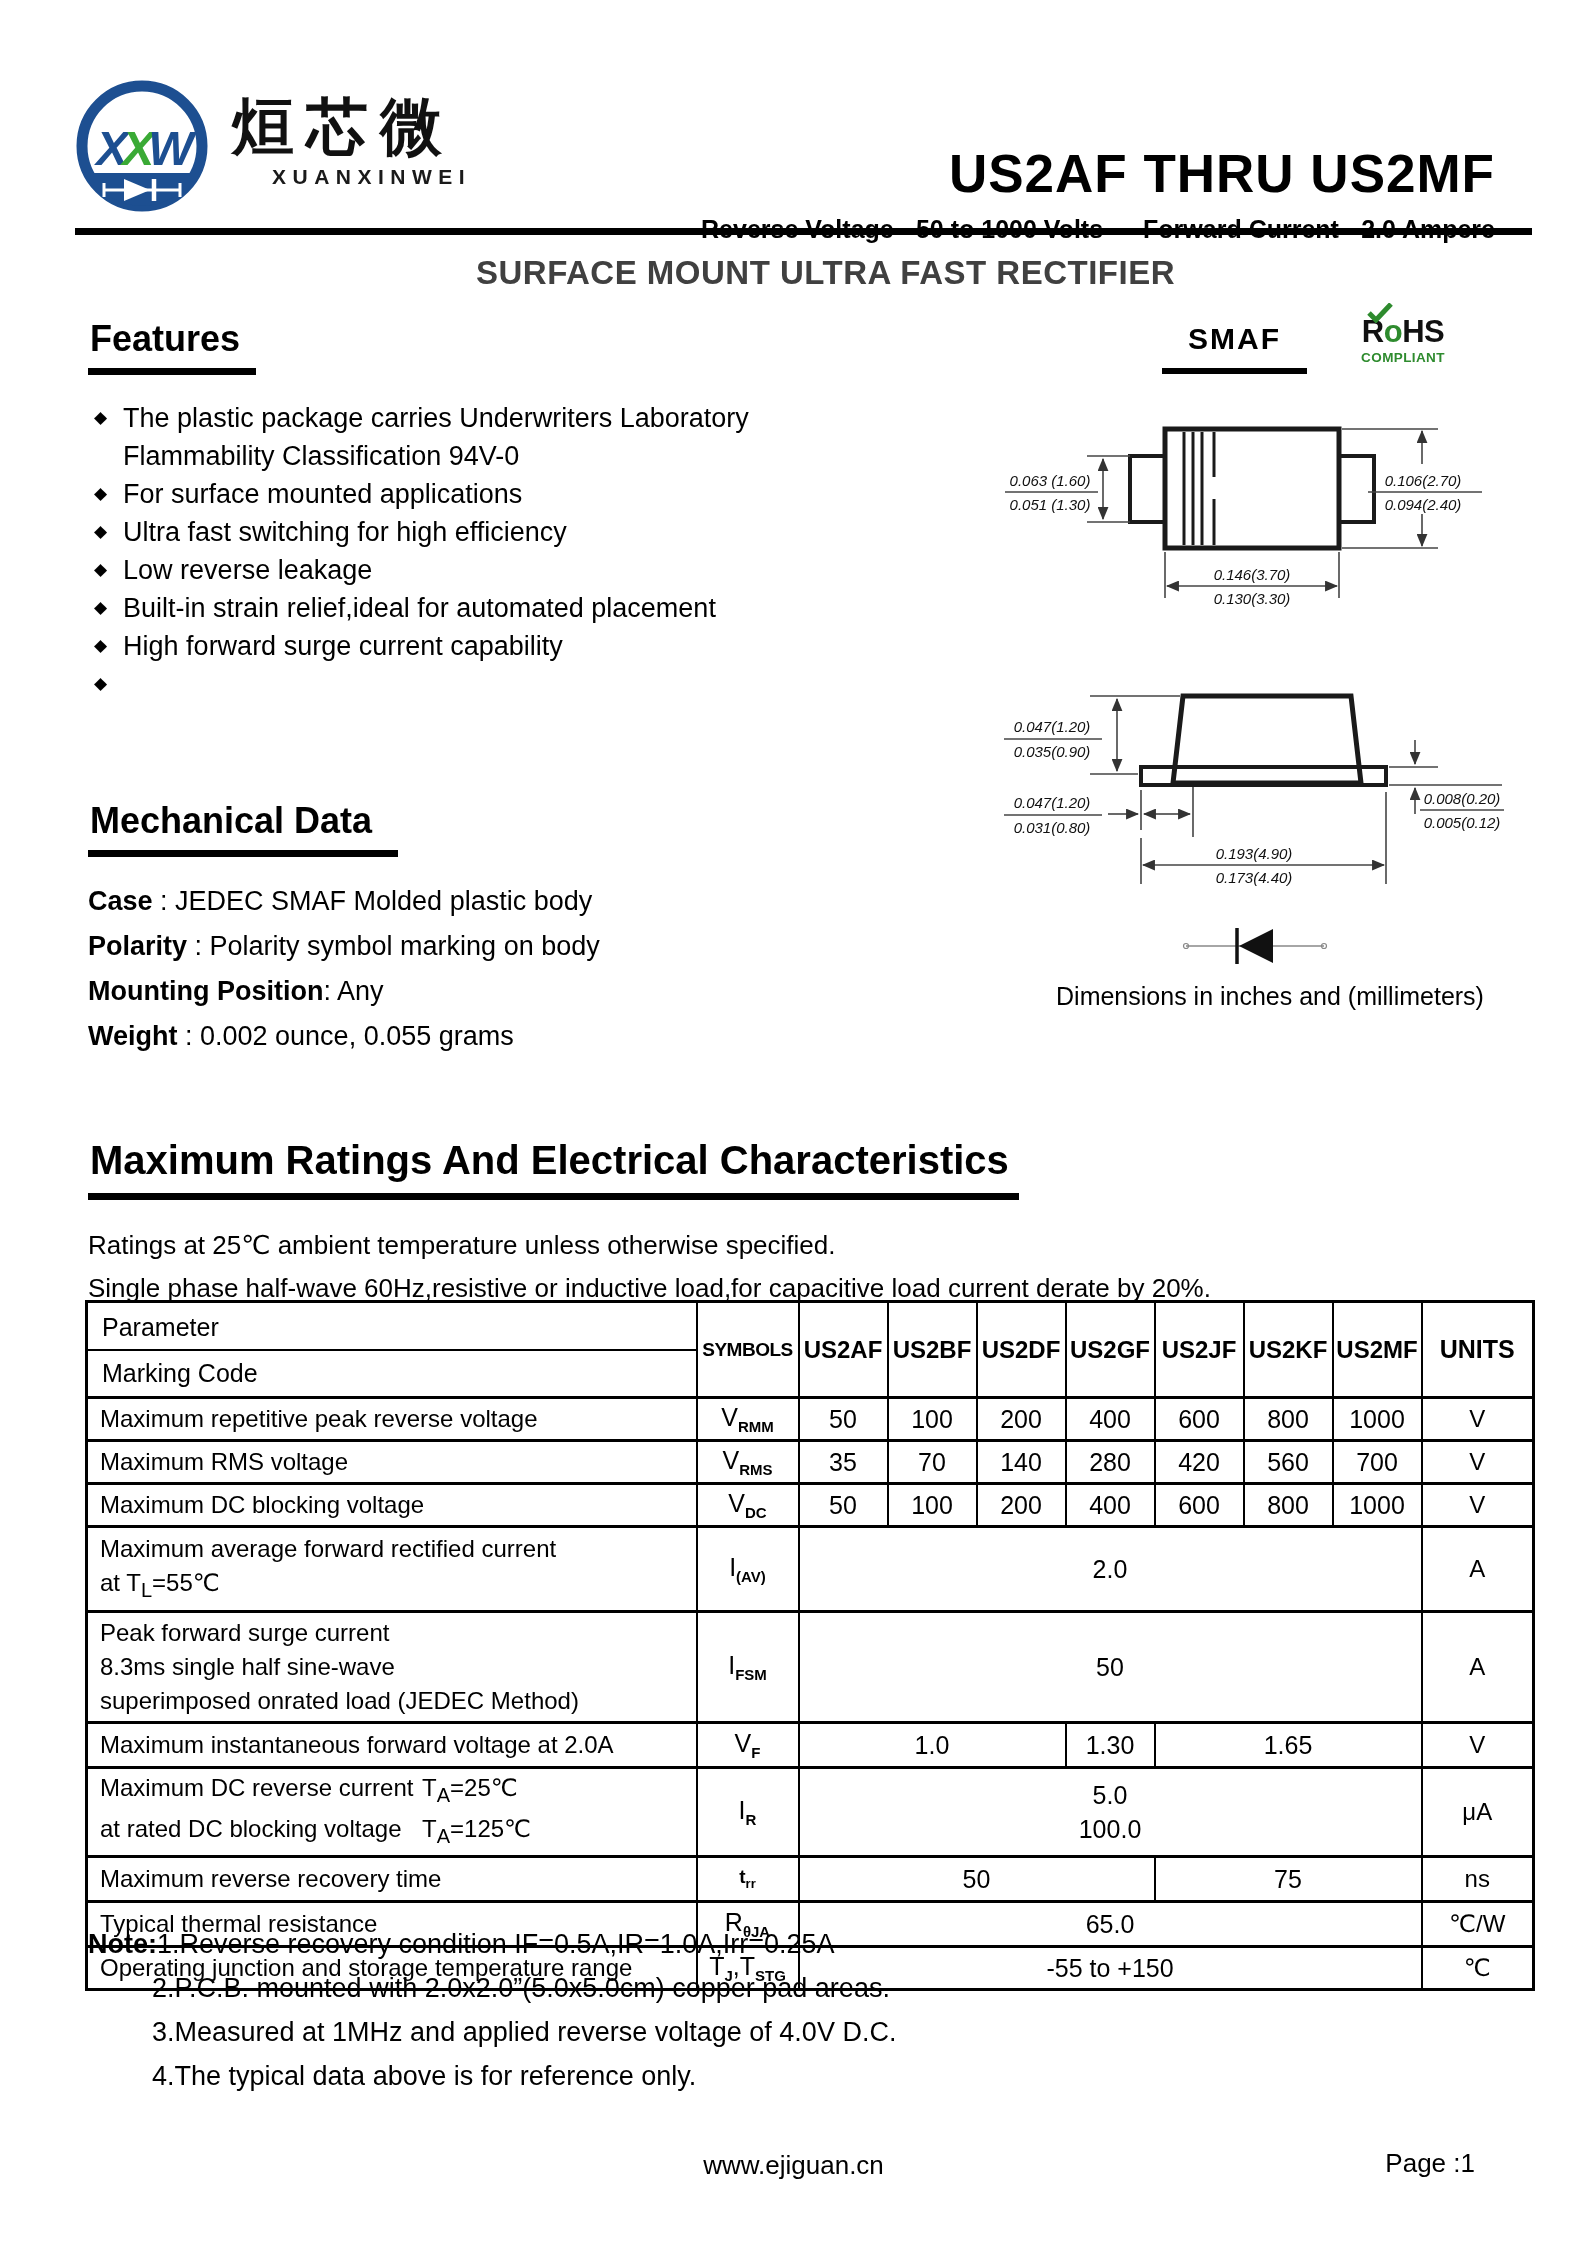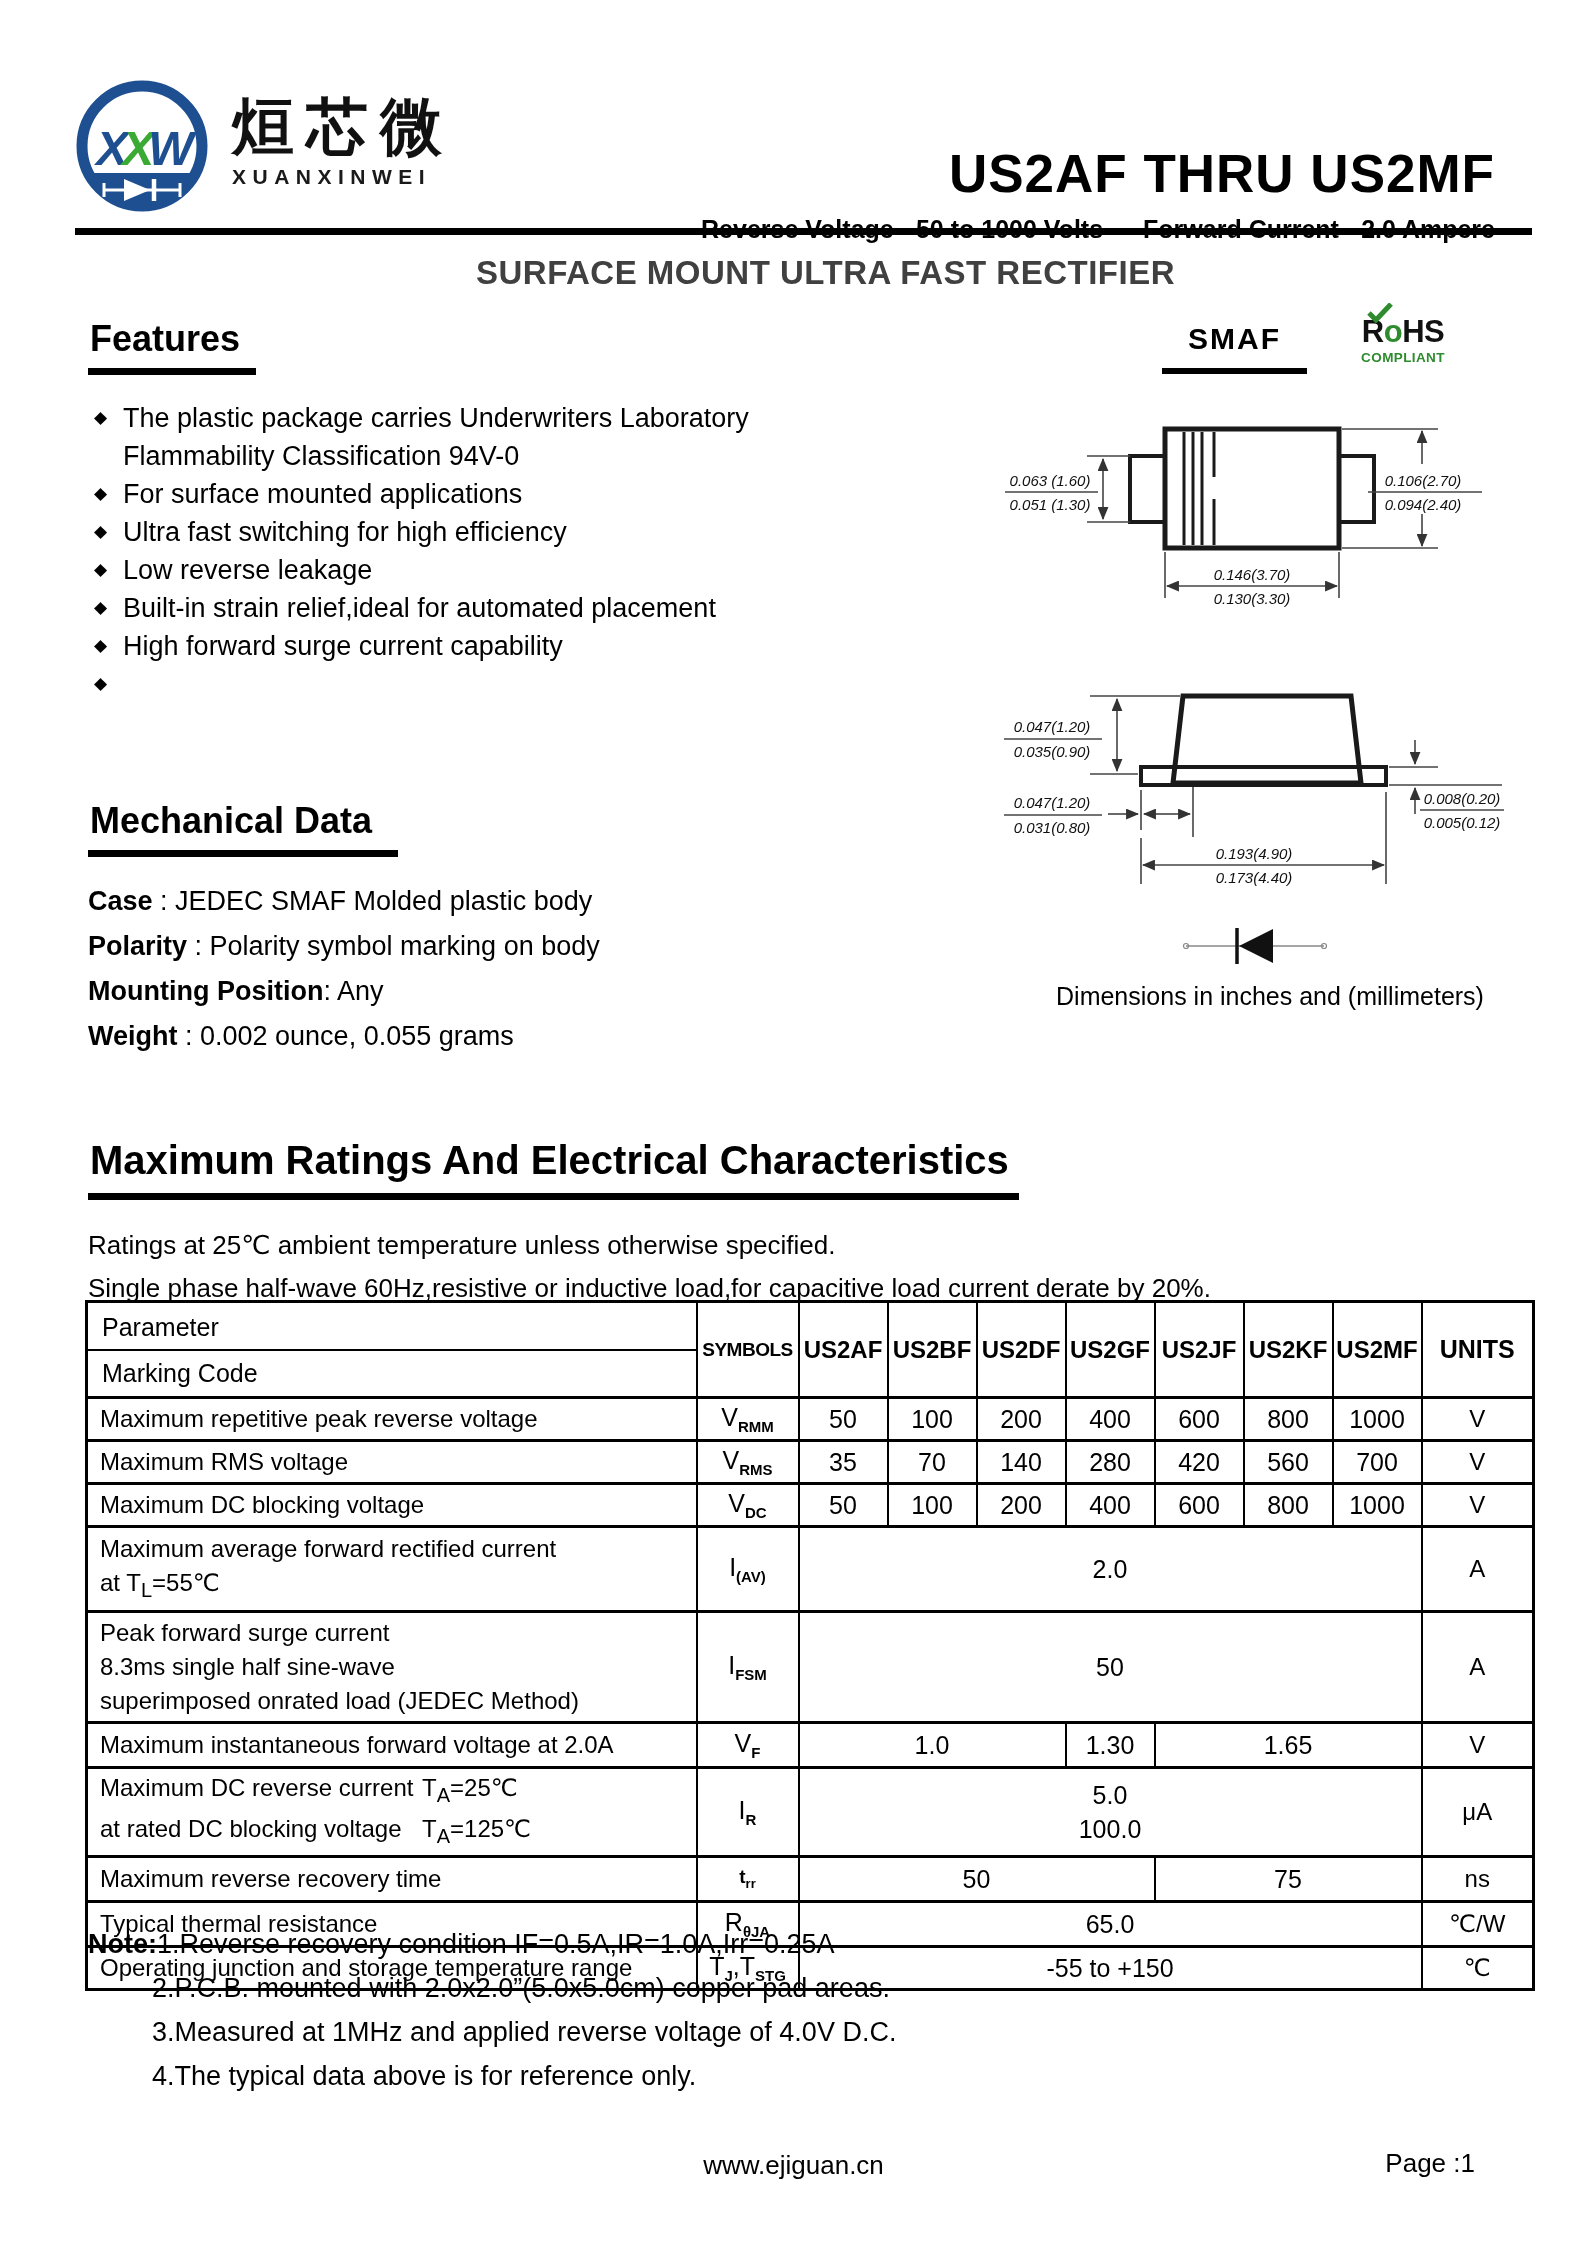--- a/index.html
+++ b/index.html
@@ -3,21 +3,21 @@
 <meta charset="utf-8">
 <style>
   html,body{margin:0;padding:0;background:#e8e8e8;}
   .page{position:relative;width:1587px;height:2245px;background:#ffffff;margin:0 auto;
         font-family:"Liberation Sans","DejaVu Sans",sans-serif;color:#000;overflow:hidden;}
 
   
   .logo{position:absolute;left:66px;top:74px;display:flex;align-items:flex-start;}
   .logo-names{margin-left:14px;}
   .logo-cn{font-size:62px;font-weight:bold;color:#111;letter-spacing:12px;margin-top:22px;line-height:1;}
-  .logo-en{font-size:21px;font-weight:bold;color:#1a1a1a;letter-spacing:6.5px;margin-top:8px;line-height:1;}
+  .logo-en{font-size:21px;font-weight:bold;color:#1a1a1a;letter-spacing:6.5px;margin-top:8px;line-height:1;margin-left:40px;}
   .title-block{position:absolute;right:92px;top:112px;text-align:right;margin-top:35px;}
   .main-title{font-size:53px;font-weight:bold;letter-spacing:1px;line-height:1;}
   .subtitle{font-size:25px;font-weight:bold;margin-top:17px;line-height:1;}
   .sub-gap{margin-left:40px;}
   .header-rule{position:absolute;left:75px;top:228px;width:1457px;height:7px;background:#000;}
   .doc-title{position:absolute;left:0;top:254px;width:100%;text-align:center;
              font-size:33px;font-weight:bold;color:#404040;letter-spacing:0.5px;margin-left:32px;}
 
   
   .sec-h{display:inline-block;font-weight:bold;border-bottom:7px solid #000;}

